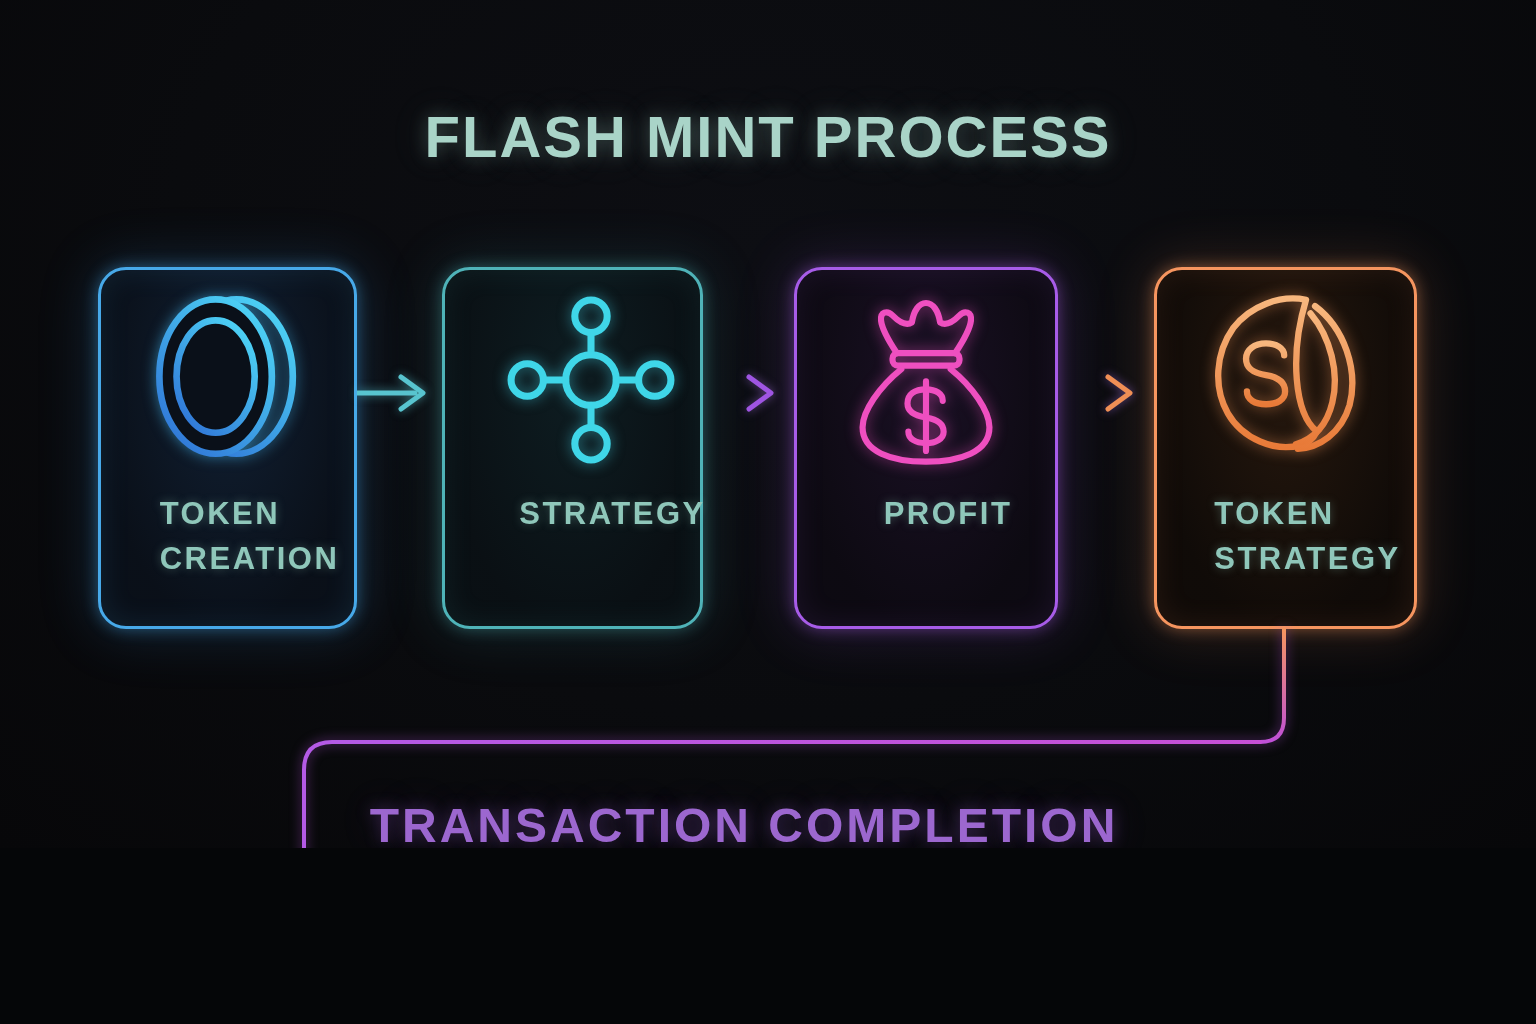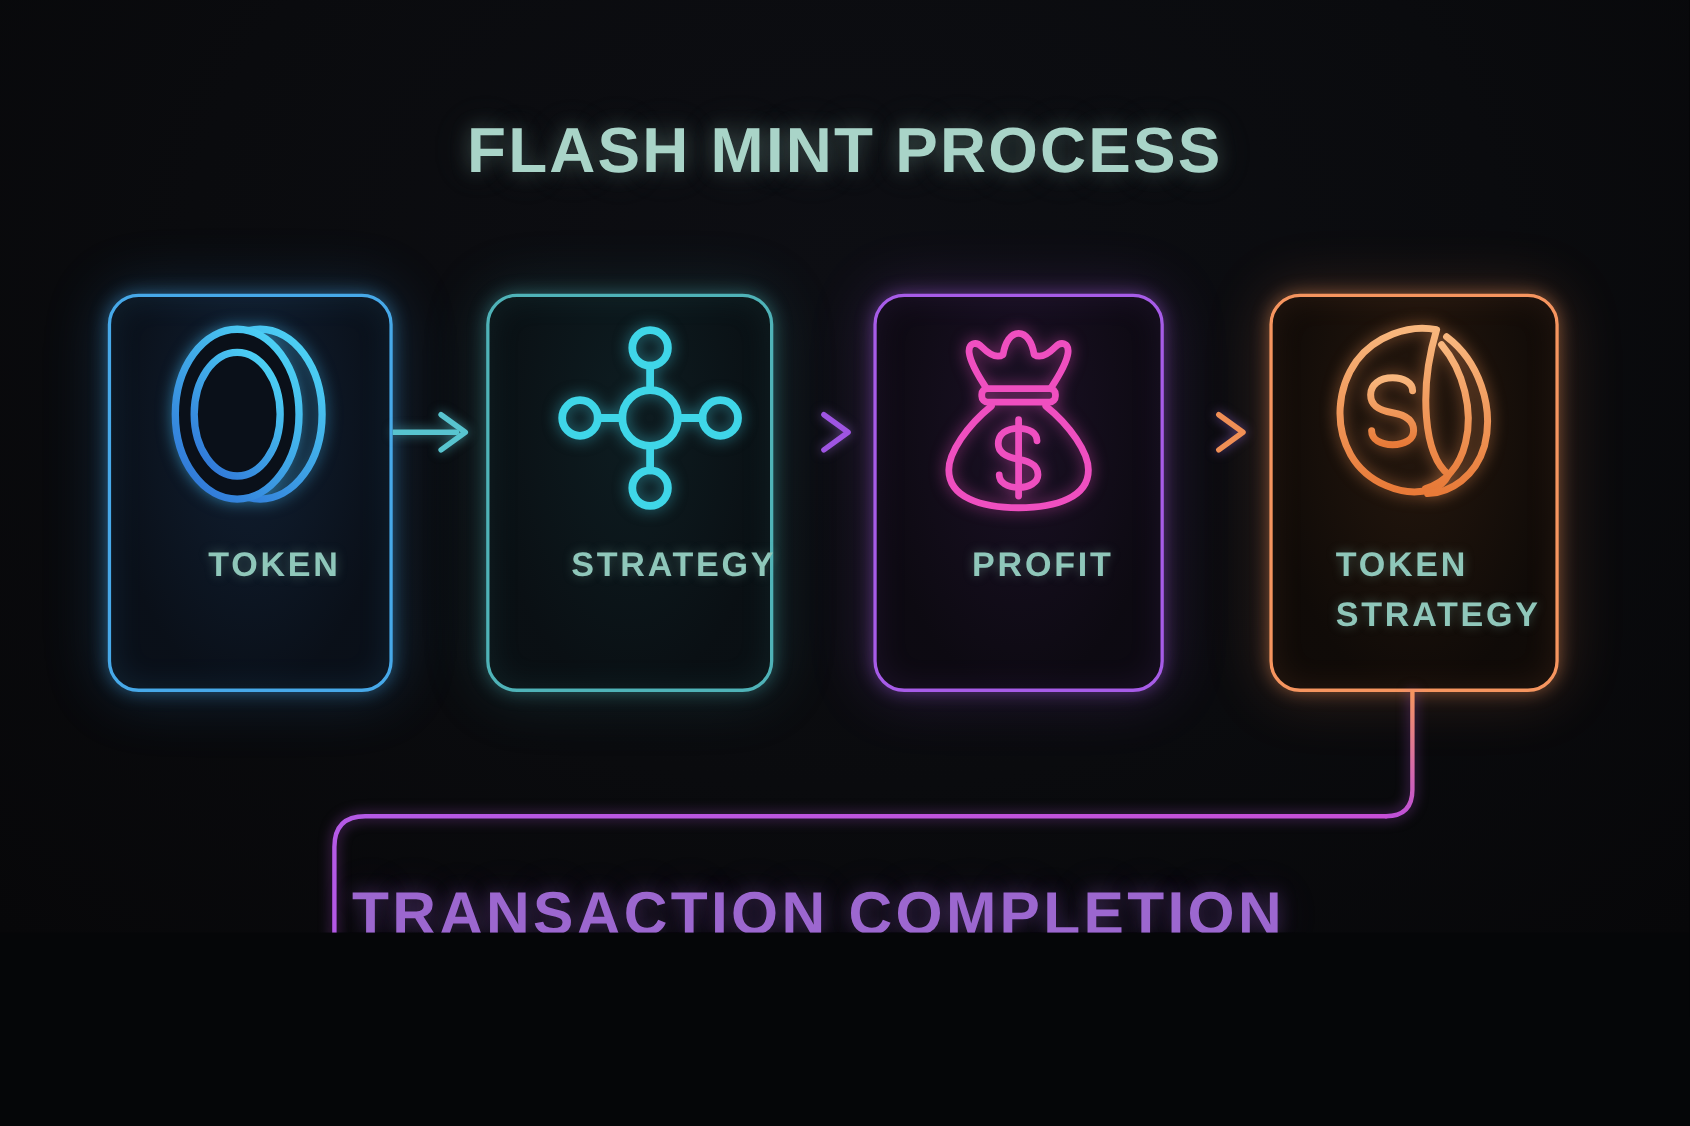--- a/index.html
+++ b/index.html
@@ -44,21 +44,21 @@
   .glow-cyan  {filter:drop-shadow(0 0 7px rgba(65,210,230,.55));}
   .glow-pink  {filter:drop-shadow(0 0 7px rgba(240,80,195,.55));}
   .glow-orange{filter:drop-shadow(0 0 7px rgba(244,150,90,.55));}
   .glow-teal-line  {filter:drop-shadow(0 0 5px rgba(90,200,210,.6));}
   .glow-mix-line   {filter:drop-shadow(0 0 5px rgba(160,110,220,.6));}
   .glow-purple-line{filter:drop-shadow(0 0 6px rgba(190,85,230,.55));}
   .arrow{position:absolute;top:365px;}
   
   .completion-label{
     position:absolute;left:304px;top:798px;width:880px;text-align:center;
-    font-size:55px;font-weight:bold;letter-spacing:3px;color:#9c67cf;
+    font-size:48px;font-weight:bold;letter-spacing:3px;color:#9c67cf;
     text-shadow:0 0 16px rgba(160,100,215,.35), 0 0 40px rgba(150,90,210,.18);
   }
   svg{display:block;}
 </style>
 </head>
 <body>
 
 <div id="stage">
 
   <div class="title">FLASH MINT PROCESS</div>
@@ -72,20 +72,21 @@
               <stop offset="100%" stop-color="#2f72d6"></stop>
           </linearGradient>
         </defs>
         <ellipse cx="94" cy="92" rx="59" ry="81" stroke="url(#coinG)" stroke-width="7"></ellipse>
         <ellipse cx="72" cy="92" rx="59" ry="81" stroke="url(#coinG)" stroke-width="7" fill="#0a1019"></ellipse>
         <ellipse cx="72" cy="92" rx="41" ry="59" stroke="url(#coinG)" stroke-width="7"></ellipse>
       </svg>
     </div>
     <div class="labels">
       <div>TOKEN</div>
+      <div>CREATION</div>
     </div>
   </div>
 
   <div class="step" id="step2">
     <div class="icon-wrap">
       <svg class="glow-cyan" width="172" height="172" viewBox="0 0 170 170" fill="none" stroke="#3fd6e8" stroke-width="7" stroke-linecap="round">
         <line x1="85" y1="60" x2="85" y2="38"></line>
         <line x1="85" y1="110" x2="85" y2="132"></line>
         <line x1="60" y1="85" x2="38" y2="85"></line>
         <line x1="110" y1="85" x2="132" y2="85"></line>

